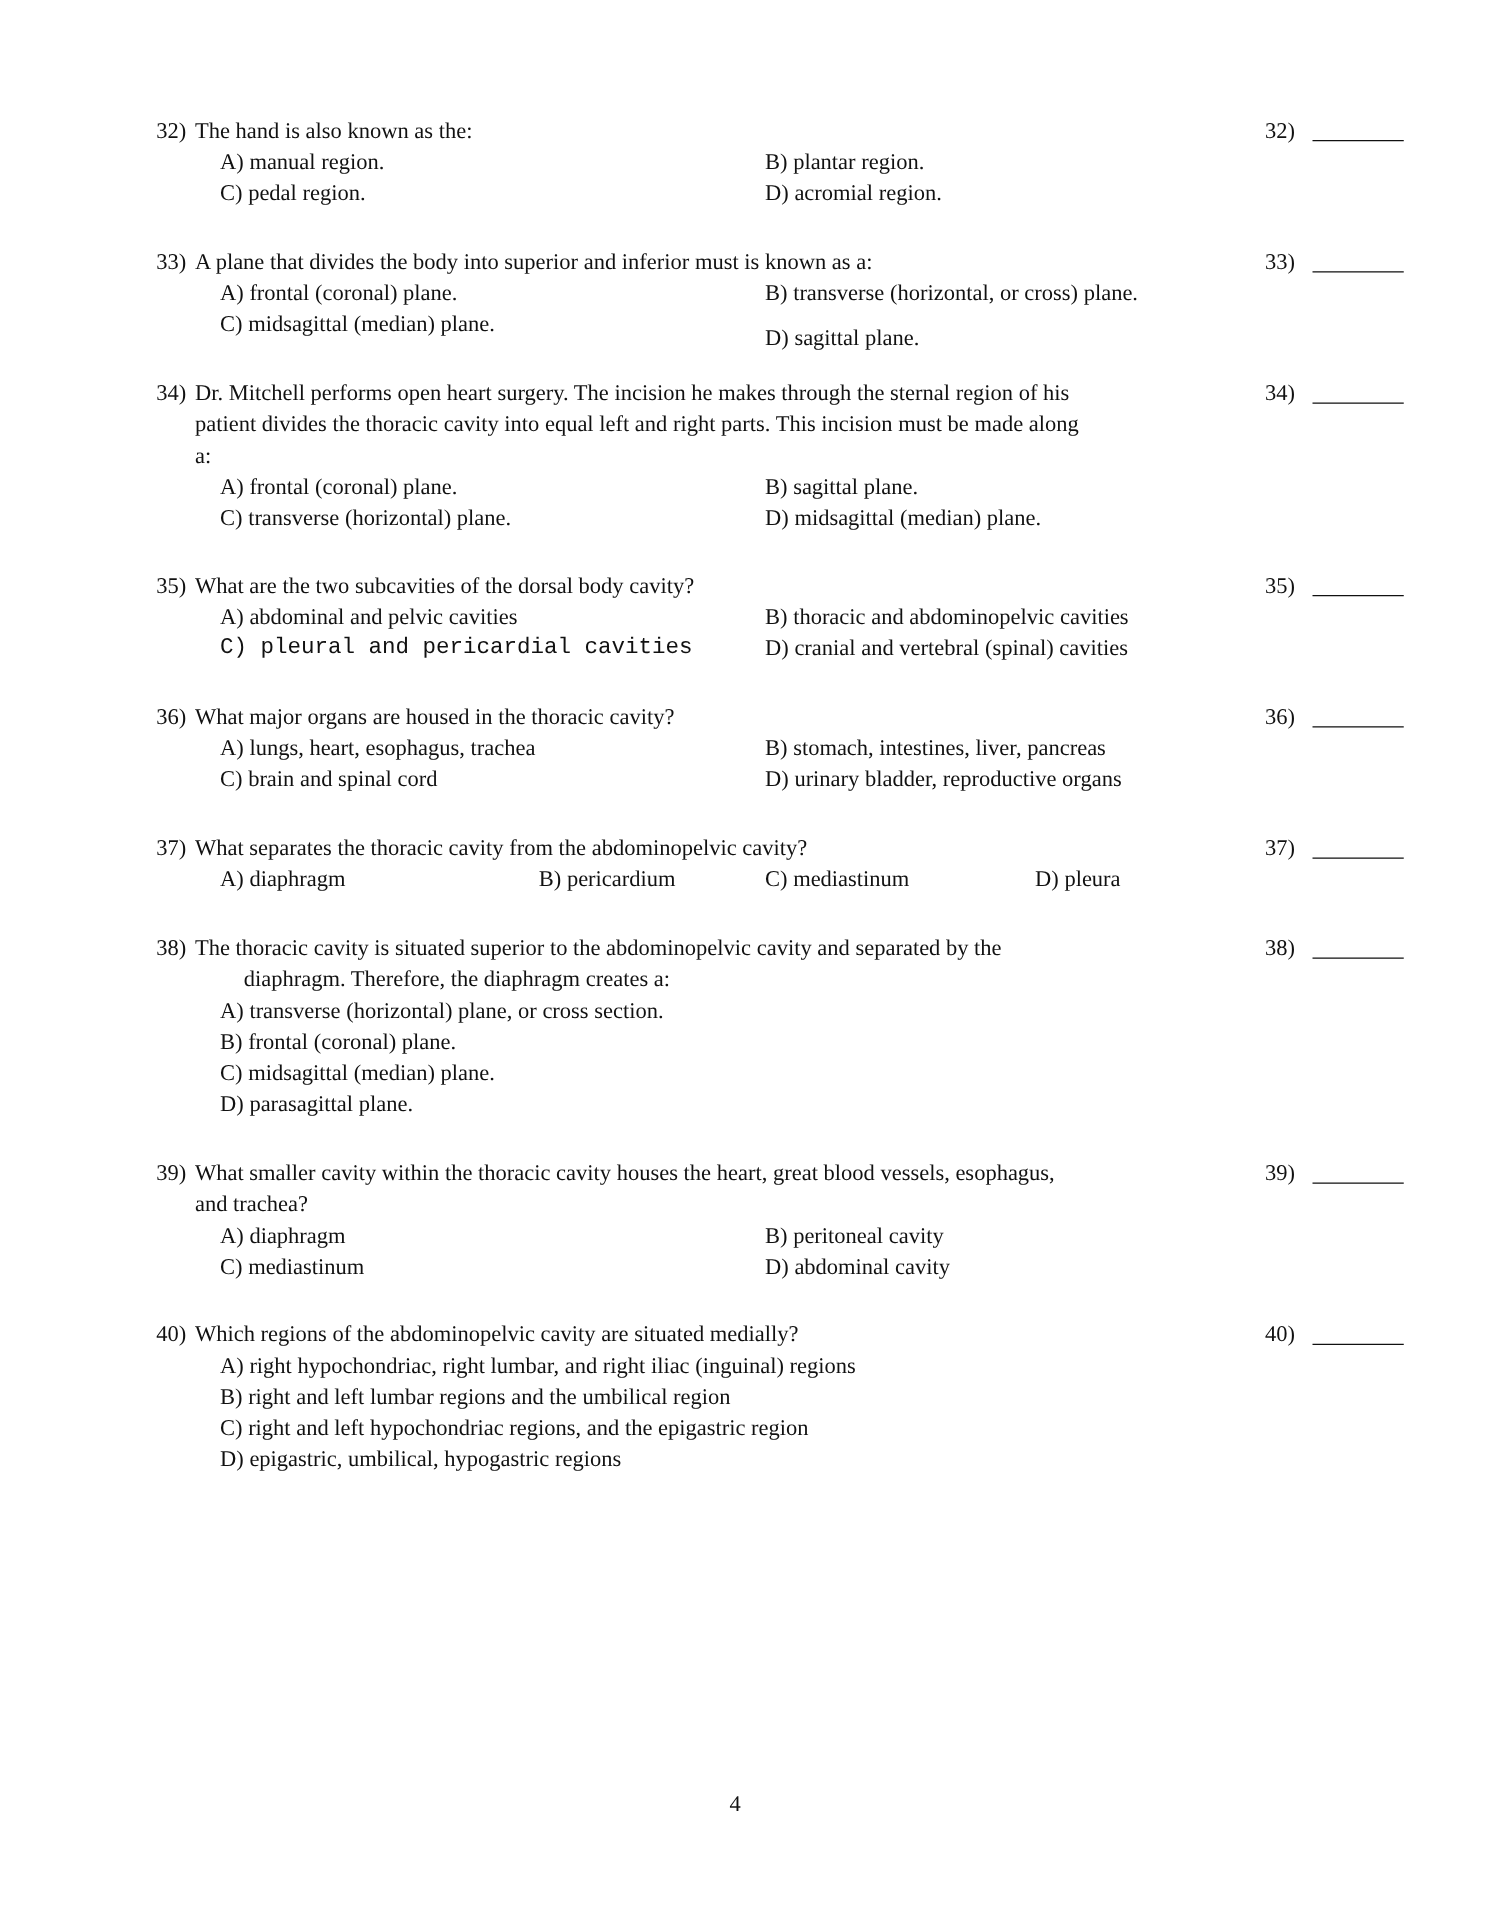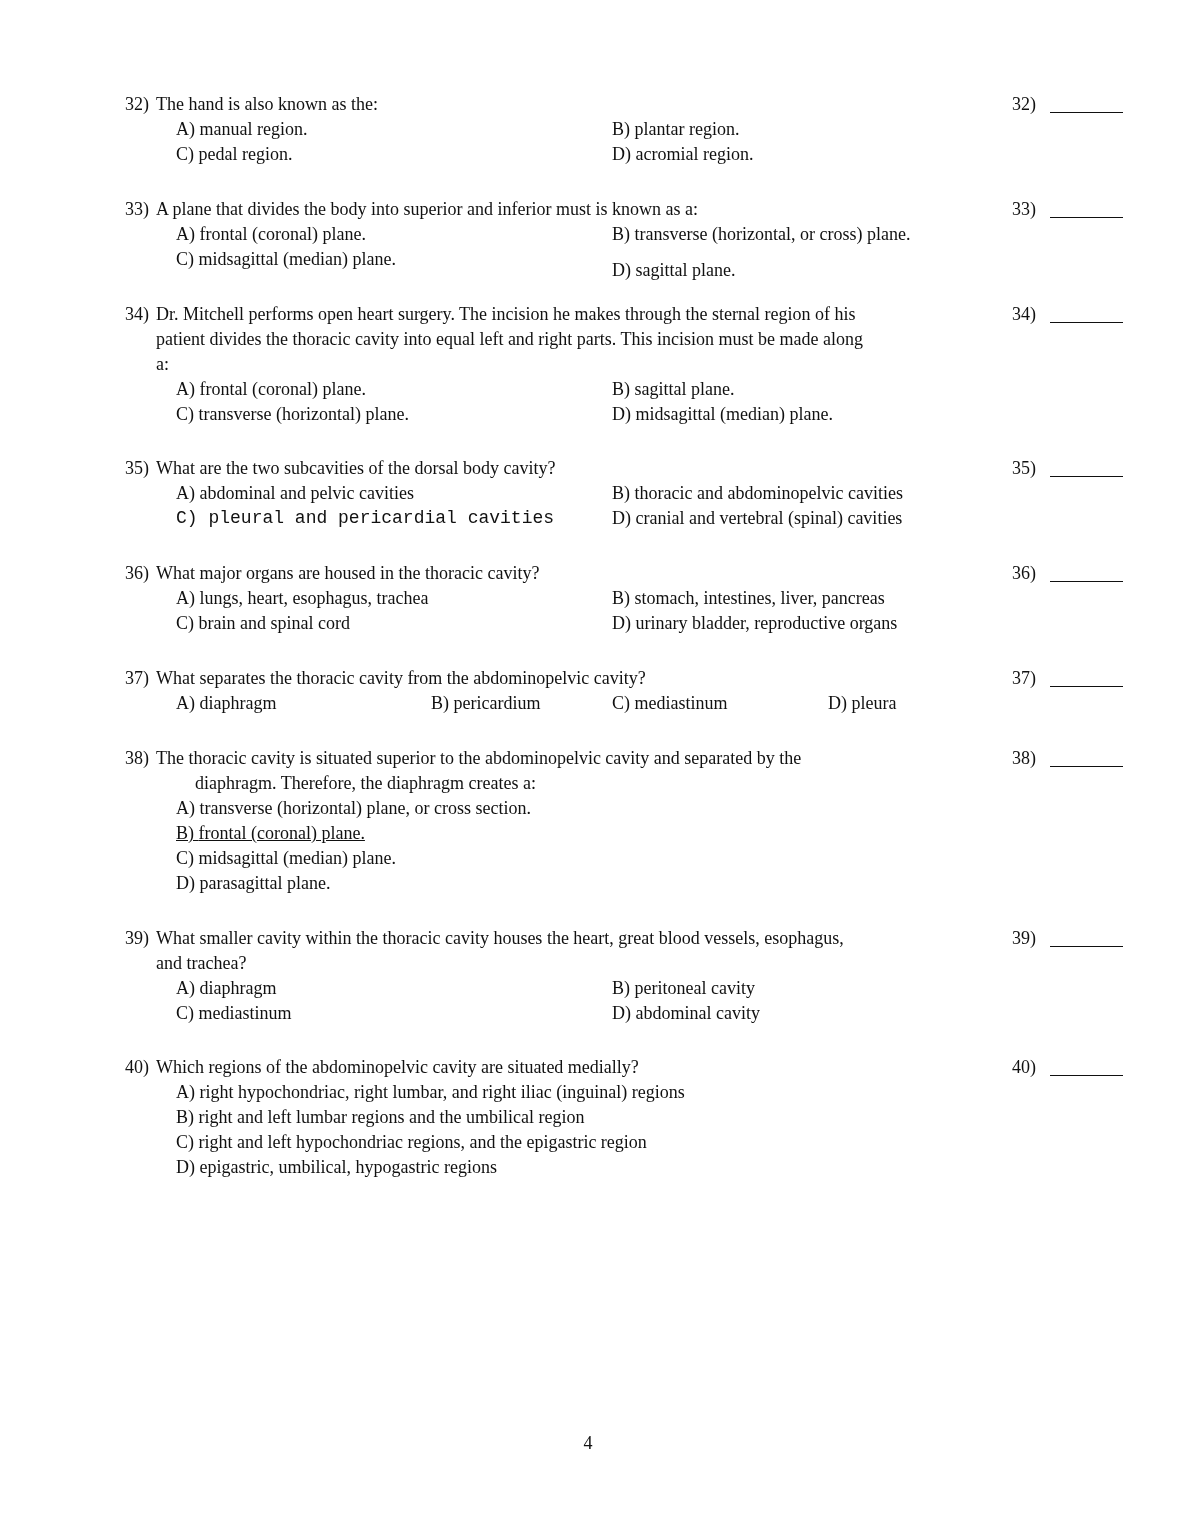--- a/index.html
+++ b/index.html
@@ -63,21 +63,21 @@
     <div class="line" style="left: 176px; top: 693.3px;"><span>A)</span><span> </span><span>diaphragm</span></div>
     <div class="line" style="left: 396px; top: 693.3px; margin-left: 35px;"><span>B)</span><span> </span><span>pericardium</span></div>
     <div class="line" style="left: 612px; top: 693.3px;"><span>C)</span><span> </span><span>mediastinum</span></div>
     <div class="line" style="left: 828px; top: 693.3px;"><span>D)</span><span> </span><span>pleura</span></div>
     <div class="line" style="left: 125px; top: 748px;">38)</div>
     <div class="line" style="left: 156px; top: 748px;">The thoracic cavity is situated superior to the abdominopelvic cavity and separated by the</div>
     <div class="line" style="left: 156px; top: 772.8px; margin-left: 39px;">diaphragm. Therefore, the diaphragm creates a:</div>
     <div class="qnum-right" style="top: 748px;">38)</div>
     <div class="blank" style="top: 766px;"></div>
     <div class="line" style="left: 176px; top: 798.1px;"><span>A)</span><span> </span><span>transverse (horizontal) plane, or cross section.</span></div>
-    <div class="line" style="left: 176px; top: 822.9px; text-decoration: underline;"><span>B)</span><span> </span><span>frontal (coronal) plane.</span></div>
+    <div class="line" style="left: 176px; top: 822.9px;"><span>B)</span><span> </span><span>frontal (coronal) plane.</span></div>
     <div class="line" style="left: 176px; top: 847.7px;"><span>C)</span><span> </span><span>midsagittal (median) plane.</span></div>
     <div class="line" style="left: 176px; top: 872.5px;"><span>D)</span><span> </span><span>parasagittal plane.</span></div>
     <div class="line" style="left: 125px; top: 928px;">39)</div>
     <div class="line" style="left: 156px; top: 928px;">What smaller cavity within the thoracic cavity houses the heart, great blood vessels, esophagus,</div>
     <div class="line" style="left: 156px; top: 952.8px; text-align: center;">and trachea?</div>
     <div class="qnum-right" style="top: 928px;">39)</div>
     <div class="blank" style="top: 946px;"></div>
     <div class="line" style="left: 176px; top: 978.1px;"><span>A)</span><span> </span><span>diaphragm</span></div>
     <div class="line" style="left: 612px; top: 978.1px;"><span>B)</span><span> </span><span>peritoneal cavity</span></div>
     <div class="line" style="left: 176px; top: 1002.9px;"><span>C)</span><span> </span><span>mediastinum</span></div>

